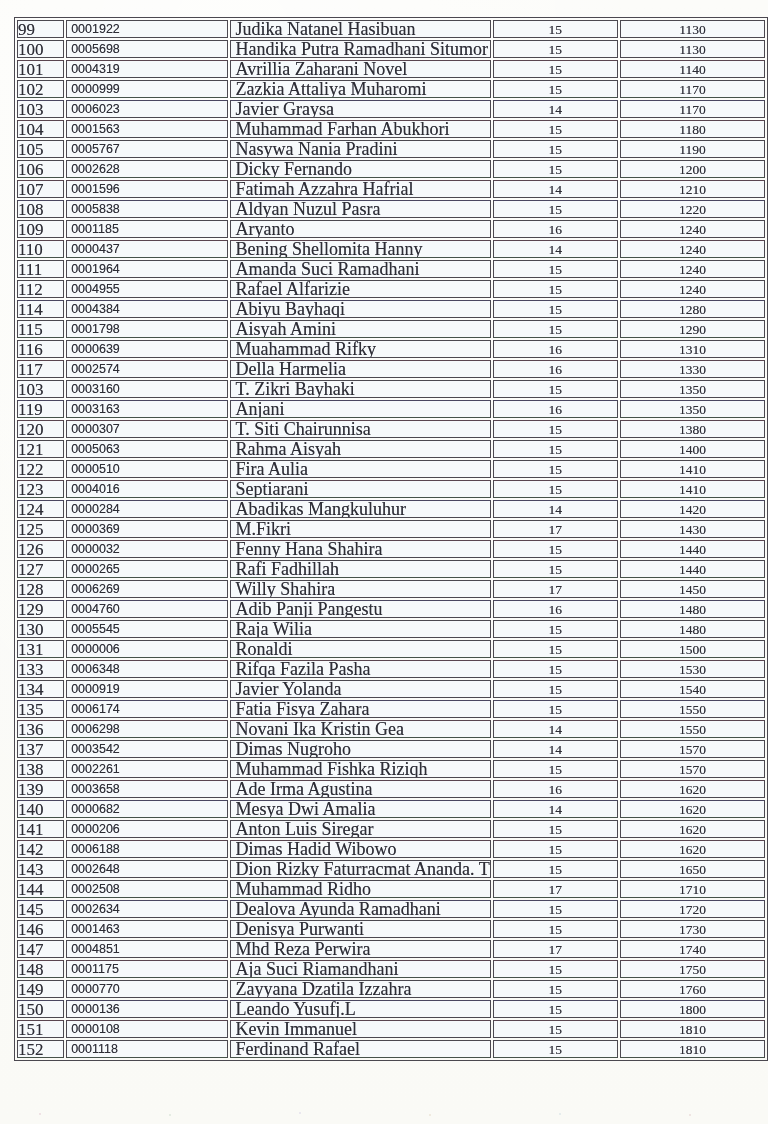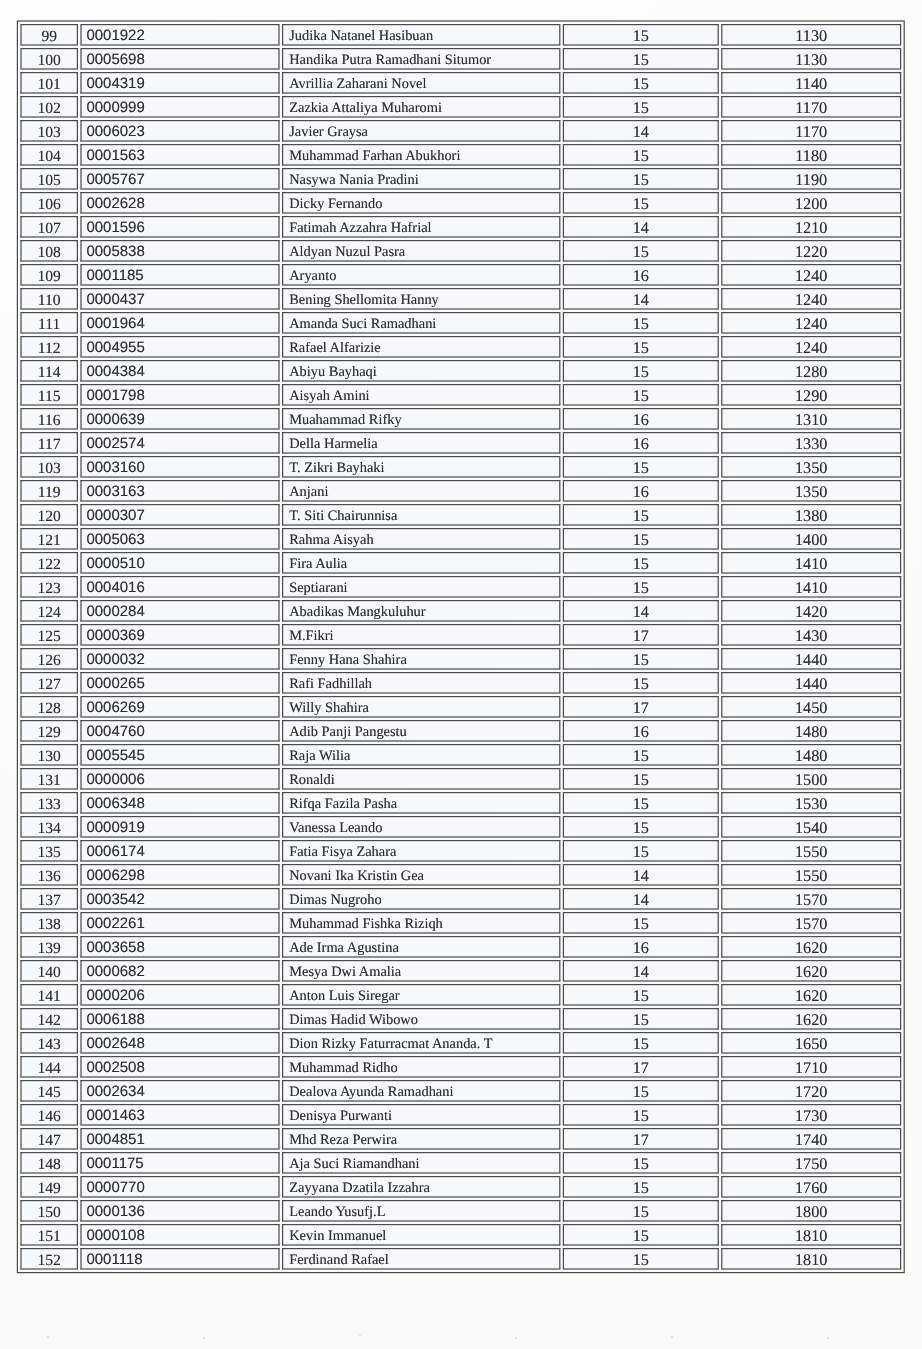--- a/index.html
+++ b/index.html
@@ -39,33 +39,33 @@
     background: var(--cell, #f6f9fb);
     color: var(--ink, #2e2e36);
     font-size: 13.5px;
     line-height: 15px;
     white-space: nowrap;
     overflow: hidden;
     padding: 0;
     text-shadow: 0 0 0.5px rgba(45,45,70,0.55);
   }
   td.c-num {
-    text-align: center;
-    font-size: 13px;
+    text-align: left;
+    font-size: 17px;
   }
   td.c-id {
     font-family: "Liberation Sans", sans-serif;
     font-size: 12.5px;
     padding-left: 4px;
     text-align: left;
   }
   td.c-name {
     padding-left: 5px;
     text-align: left;
-    font-size: 12px;
+    font-size: 18px;
   }
   td.c-score, td.c-value {
     text-align: center;
     font-size: 13.5px;
   }
   
   tr:nth-child(3n) td { border-top-color: #5a4550; }
   tr:nth-child(4n) td { border-bottom-color: #45524a; }
   tr:nth-child(5n) td { border-top-color: #4a4660; }
   .scan-noise {
@@ -324,21 +324,21 @@
         <tr>
           <td class="c-num">133</td>
           <td class="c-id">0006348</td>
           <td class="c-name">Rifqa Fazila Pasha</td>
           <td class="c-score">15</td>
           <td class="c-value">1530</td>
         </tr>
         <tr>
           <td class="c-num">134</td>
           <td class="c-id">0000919</td>
-          <td class="c-name">Vanessa Leando</td>
+          <td class="c-name">Javier Yolanda</td>
           <td class="c-score">15</td>
           <td class="c-value">1540</td>
         </tr>
         <tr>
           <td class="c-num">135</td>
           <td class="c-id">0006174</td>
           <td class="c-name">Fatia Fisya Zahara</td>
           <td class="c-score">15</td>
           <td class="c-value">1550</td>
         </tr>

